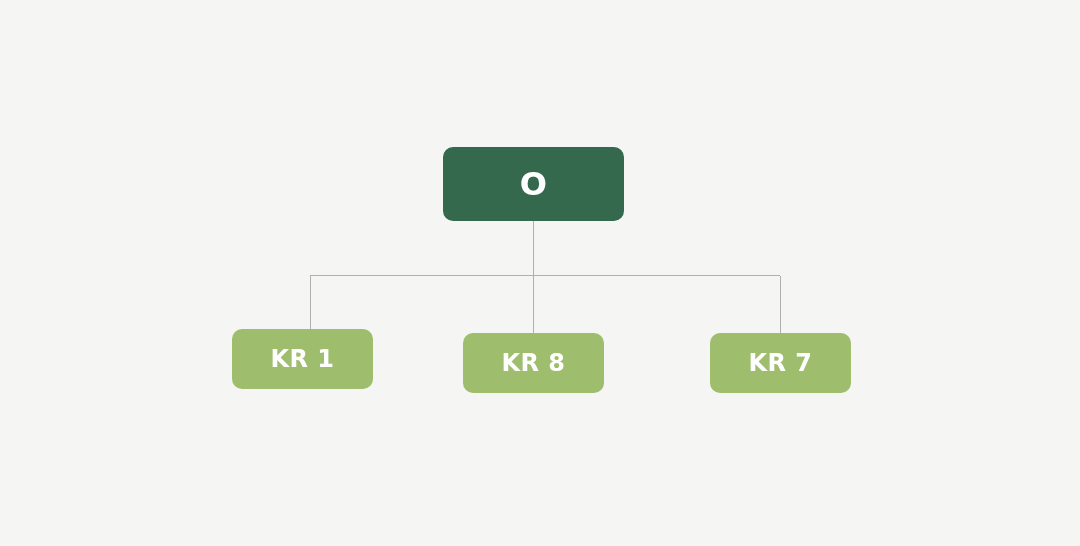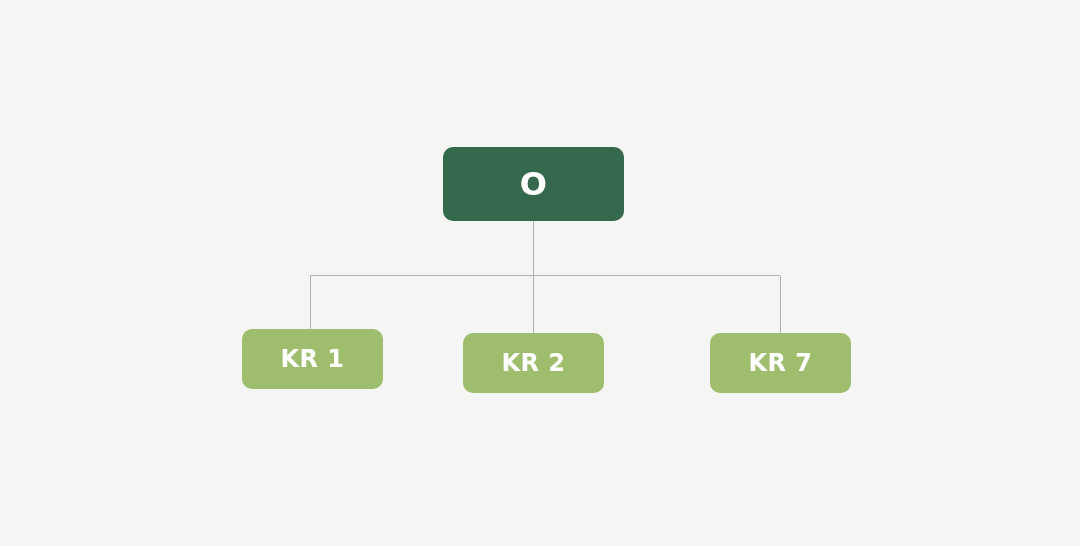--- a/index.html
+++ b/index.html
@@ -48,21 +48,21 @@
     height: 74px;
     background: #34694d;
     font-size: 32px;
   }
   .node-kr {
     width: 141px;
     height: 60px;
     background: #9ebd6d;
     font-size: 24px;
   }
-  #node-kr-1 { left: 242px; top: 329px; }
+  #node-kr-1 { left: 232px; top: 329px; }
   #node-kr-2 { left: 463px; top: 333px; }
   #node-kr-3 { left: 710px; top: 333px; }
   .node-label {
     display: block;
     line-height: 1;
   }
 </style>
 </head>
 <body>
 
@@ -80,20 +80,20 @@
 
   <div class="node node-objective" id="node-objective">
     <span class="node-label">O</span>
   </div>
 
   <div class="node node-kr" id="node-kr-1">
     <span class="node-label">KR 1</span>
   </div>
 
   <div class="node node-kr" id="node-kr-2">
-    <span class="node-label">KR 2</span>
+    <span class="node-label">KR 8</span>
   </div>
 
   <div class="node node-kr" id="node-kr-3">
     <span class="node-label">KR 7</span>
   </div>
 
 </div>
 
 </body></html>

